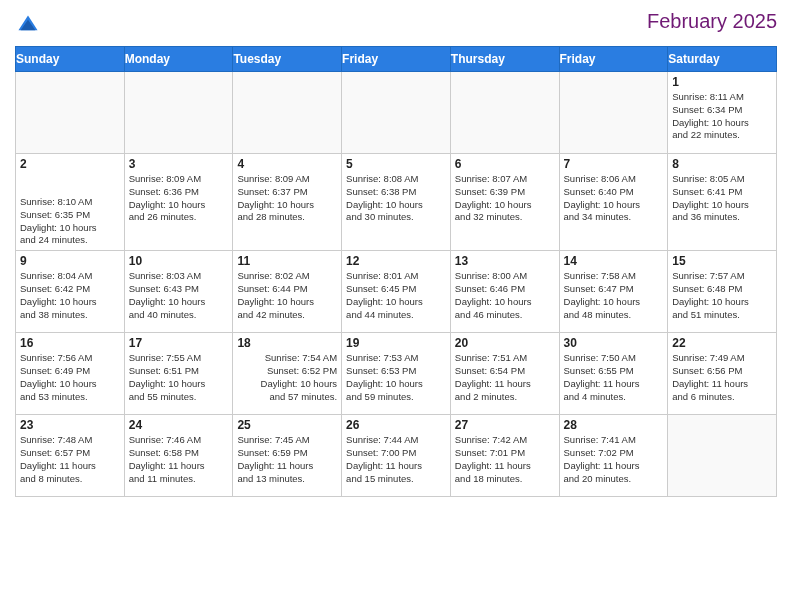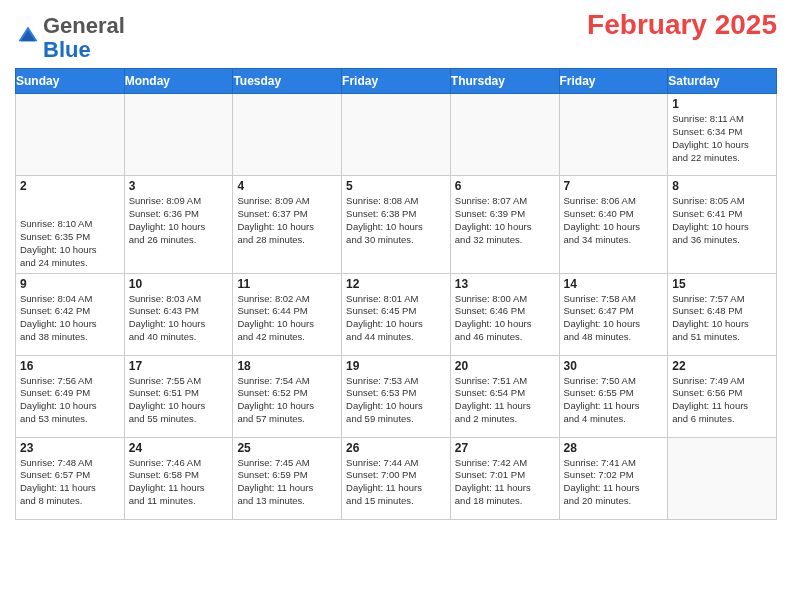--- a/index.html
+++ b/index.html
@@ -34,23 +34,23 @@
     .logo-blue { color: #1a6fc4; }
     .logo-icon {
       width: 22px;
       height: 22px;
       margin-left: 2px;
     }
     .title-block {
       text-align: right;
     }
     .title-block .month-year {
-      font-size: 28px;
-      font-weight: bold;
-      color: #ef4444;
+      font-size: 20px;
+      font-weight: normal;
+      color: #701a75;
       line-height: 1.1;
     }
     .title-block .location {
       font-size: 15px;
       color: #444;
     }
     .calendar {
       width: 100%;
       border-collapse: collapse;
       border: 1px solid #ccc;
@@ -94,26 +94,20 @@
 <body>
 
 <div class="container">
   <div class="header">
     <div class="logo">
       <div>
         <svg class="logo-icon" viewBox="0 0 30 30">
           <polygon points="15,2 28,22 2,22" fill="#2a7de1"></polygon>
           <polygon points="15,8 25,22 5,22" fill="#1a5cb0"></polygon>
         </svg>
-      </div>
-      <div style="margin-left:4px;">
-        <div class="logo-text">
-          <span class="logo-general">General</span><br>
-          <span class="logo-blue">Blue</span>
-        </div>
       </div>
     </div>
     <div class="title-block">
       <div class="month-year">February 2025</div>
     </div>
   </div>
 
   <table class="calendar">
     <thead>
       <tr>
@@ -254,21 +248,21 @@
           </td>
           <td>
             <span class="day-num">17</span>
             <div class="day-info" style="white-space: pre-line;">Sunrise: 7:55 AM
 Sunset: 6:51 PM
 Daylight: 10 hours
 and 55 minutes.</div>
           </td>
           <td>
             <span class="day-num">18</span>
-            <div class="day-info" style="white-space: pre-line;">Sunrise: 7:54 AM
+            <div class="day-info" style="white-space: pre-line; text-align: right;">Sunrise: 7:54 AM
 Sunset: 6:52 PM
 Daylight: 10 hours
 and 57 minutes.</div>
           </td>
           <td>
             <span class="day-num">19</span>
             <div class="day-info" style="white-space: pre-line;">Sunrise: 7:53 AM
 Sunset: 6:53 PM
 Daylight: 10 hours
 and 59 minutes.</div>

